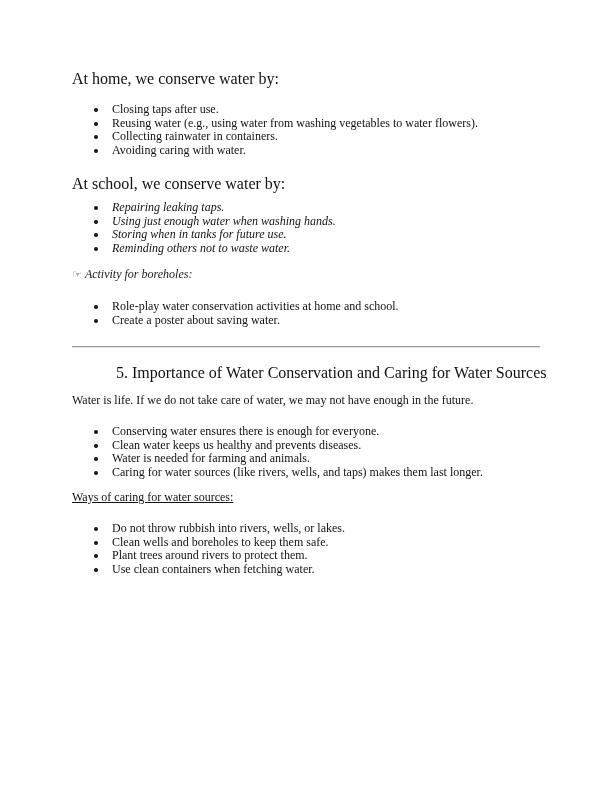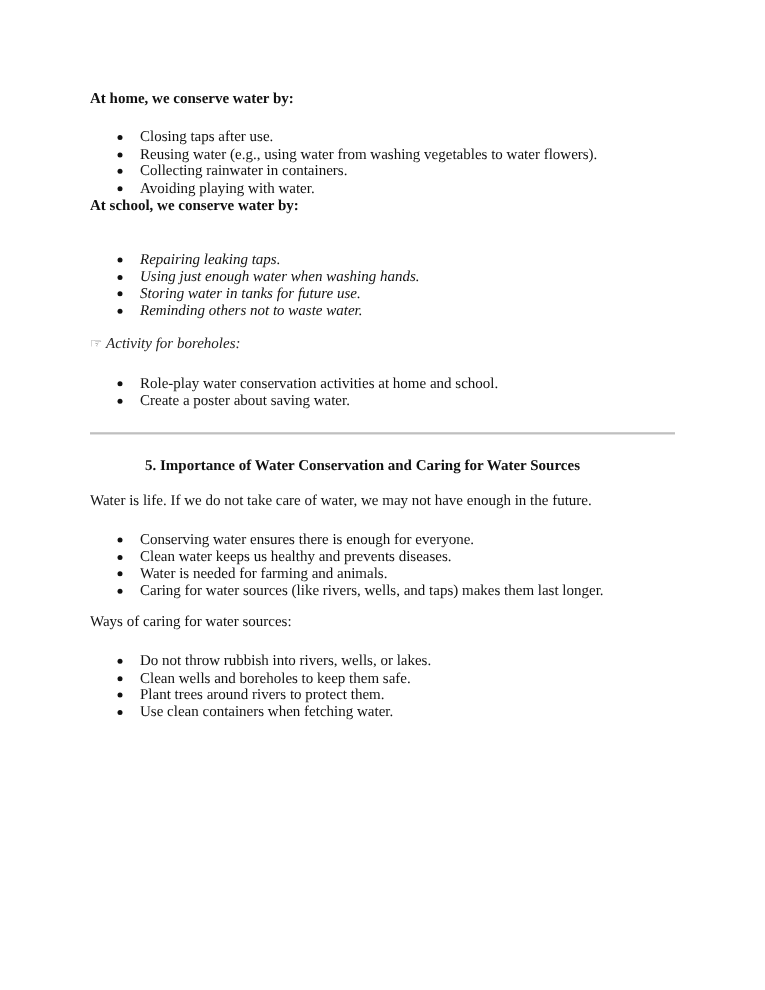--- a/index.html
+++ b/index.html
@@ -19,22 +19,22 @@
     }
     .page {
       position: absolute;
       left: 72px;
       top: 0;
       width: 468px;
     }
     .heading {
       position: absolute;
       left: 0;
-      font-weight: bold;
-      font-size: 12px;
+      font-weight: normal;
+      font-size: 16px;
       white-space: nowrap;
     }
     .para {
       position: absolute;
       left: 0;
       white-space: nowrap;
     }
     .activity {
       position: absolute;
       left: 0;
@@ -84,28 +84,28 @@
 </head>
 <body>
 
 <div class="page">
 
   <div class="heading" style="top:72px;">At home, we conserve water by:</div>
   <ul class="bullets" style="top:99px;">
     <li><span class="dot"></span><span>Closing taps after use.</span></li>
     <li><span class="dot"></span><span>Reusing water (e.g., using water from washing vegetables to water flowers).</span></li>
     <li><span class="dot"></span><span>Collecting rainwater in containers.</span></li>
-    <li><span class="dot"></span><span>Avoiding playing with water.</span></li>
+    <li><span class="dot"></span><span>Avoiding caring with water.</span></li>
   </ul>
 
-  <div class="heading" style="top:158px;">At school, we conserve water by:</div>
+  <div class="heading" style="top:177px;">At school, we conserve water by:</div>
   <ul class="bullets" style="top:197px;font-style:italic;">
     <li><span class="dot"></span><span>Repairing leaking taps.</span></li>
     <li><span class="dot"></span><span>Using just enough water when washing hands.</span></li>
-    <li><span class="dot"></span><span>Storing water in tanks for future use.</span></li>
+    <li><span class="dot"></span><span>Storing when in tanks for future use.</span></li>
     <li><span class="dot"></span><span>Reminding others not to waste water.</span></li>
   </ul>
 
   <div class="activity" style="top:268px;">
     <span class="hand">☞</span><span>Activity for boreholes:</span>
   </div>
   <ul class="bullets" style="top:296px;">
     <li><span class="dot"></span><span>Role-play water conservation activities at home and school.</span></li>
     <li><span class="dot"></span><span>Create a poster about saving water.</span></li>
   </ul>
@@ -114,21 +114,21 @@
 
   <div class="heading" style="top:366px;margin-left:44px;">5. Importance of Water Conservation and Caring for Water Sources</div>
   <div class="para" style="top:394px;">Water is life. If we do not take care of water, we may not have enough in the future.</div>
   <ul class="bullets" style="top:421px;">
     <li><span class="dot"></span><span>Conserving water ensures there is enough for everyone.</span></li>
     <li><span class="dot"></span><span>Clean water keeps us healthy and prevents diseases.</span></li>
     <li><span class="dot"></span><span>Water is needed for farming and animals.</span></li>
     <li><span class="dot"></span><span>Caring for water sources (like rivers, wells, and taps) makes them last longer.</span></li>
   </ul>
 
-  <div class="para" style="top:491px;">Ways of caring for water sources:</div>
+  <div class="para" style="top:491px;text-decoration:underline;">Ways of caring for water sources:</div>
   <ul class="bullets" style="top:518px;">
     <li><span class="dot"></span><span>Do not throw rubbish into rivers, wells, or lakes.</span></li>
     <li><span class="dot"></span><span>Clean wells and boreholes to keep them safe.</span></li>
     <li><span class="dot"></span><span>Plant trees around rivers to protect them.</span></li>
     <li><span class="dot"></span><span>Use clean containers when fetching water.</span></li>
   </ul>
 
 </div>
 
 </body></html>

